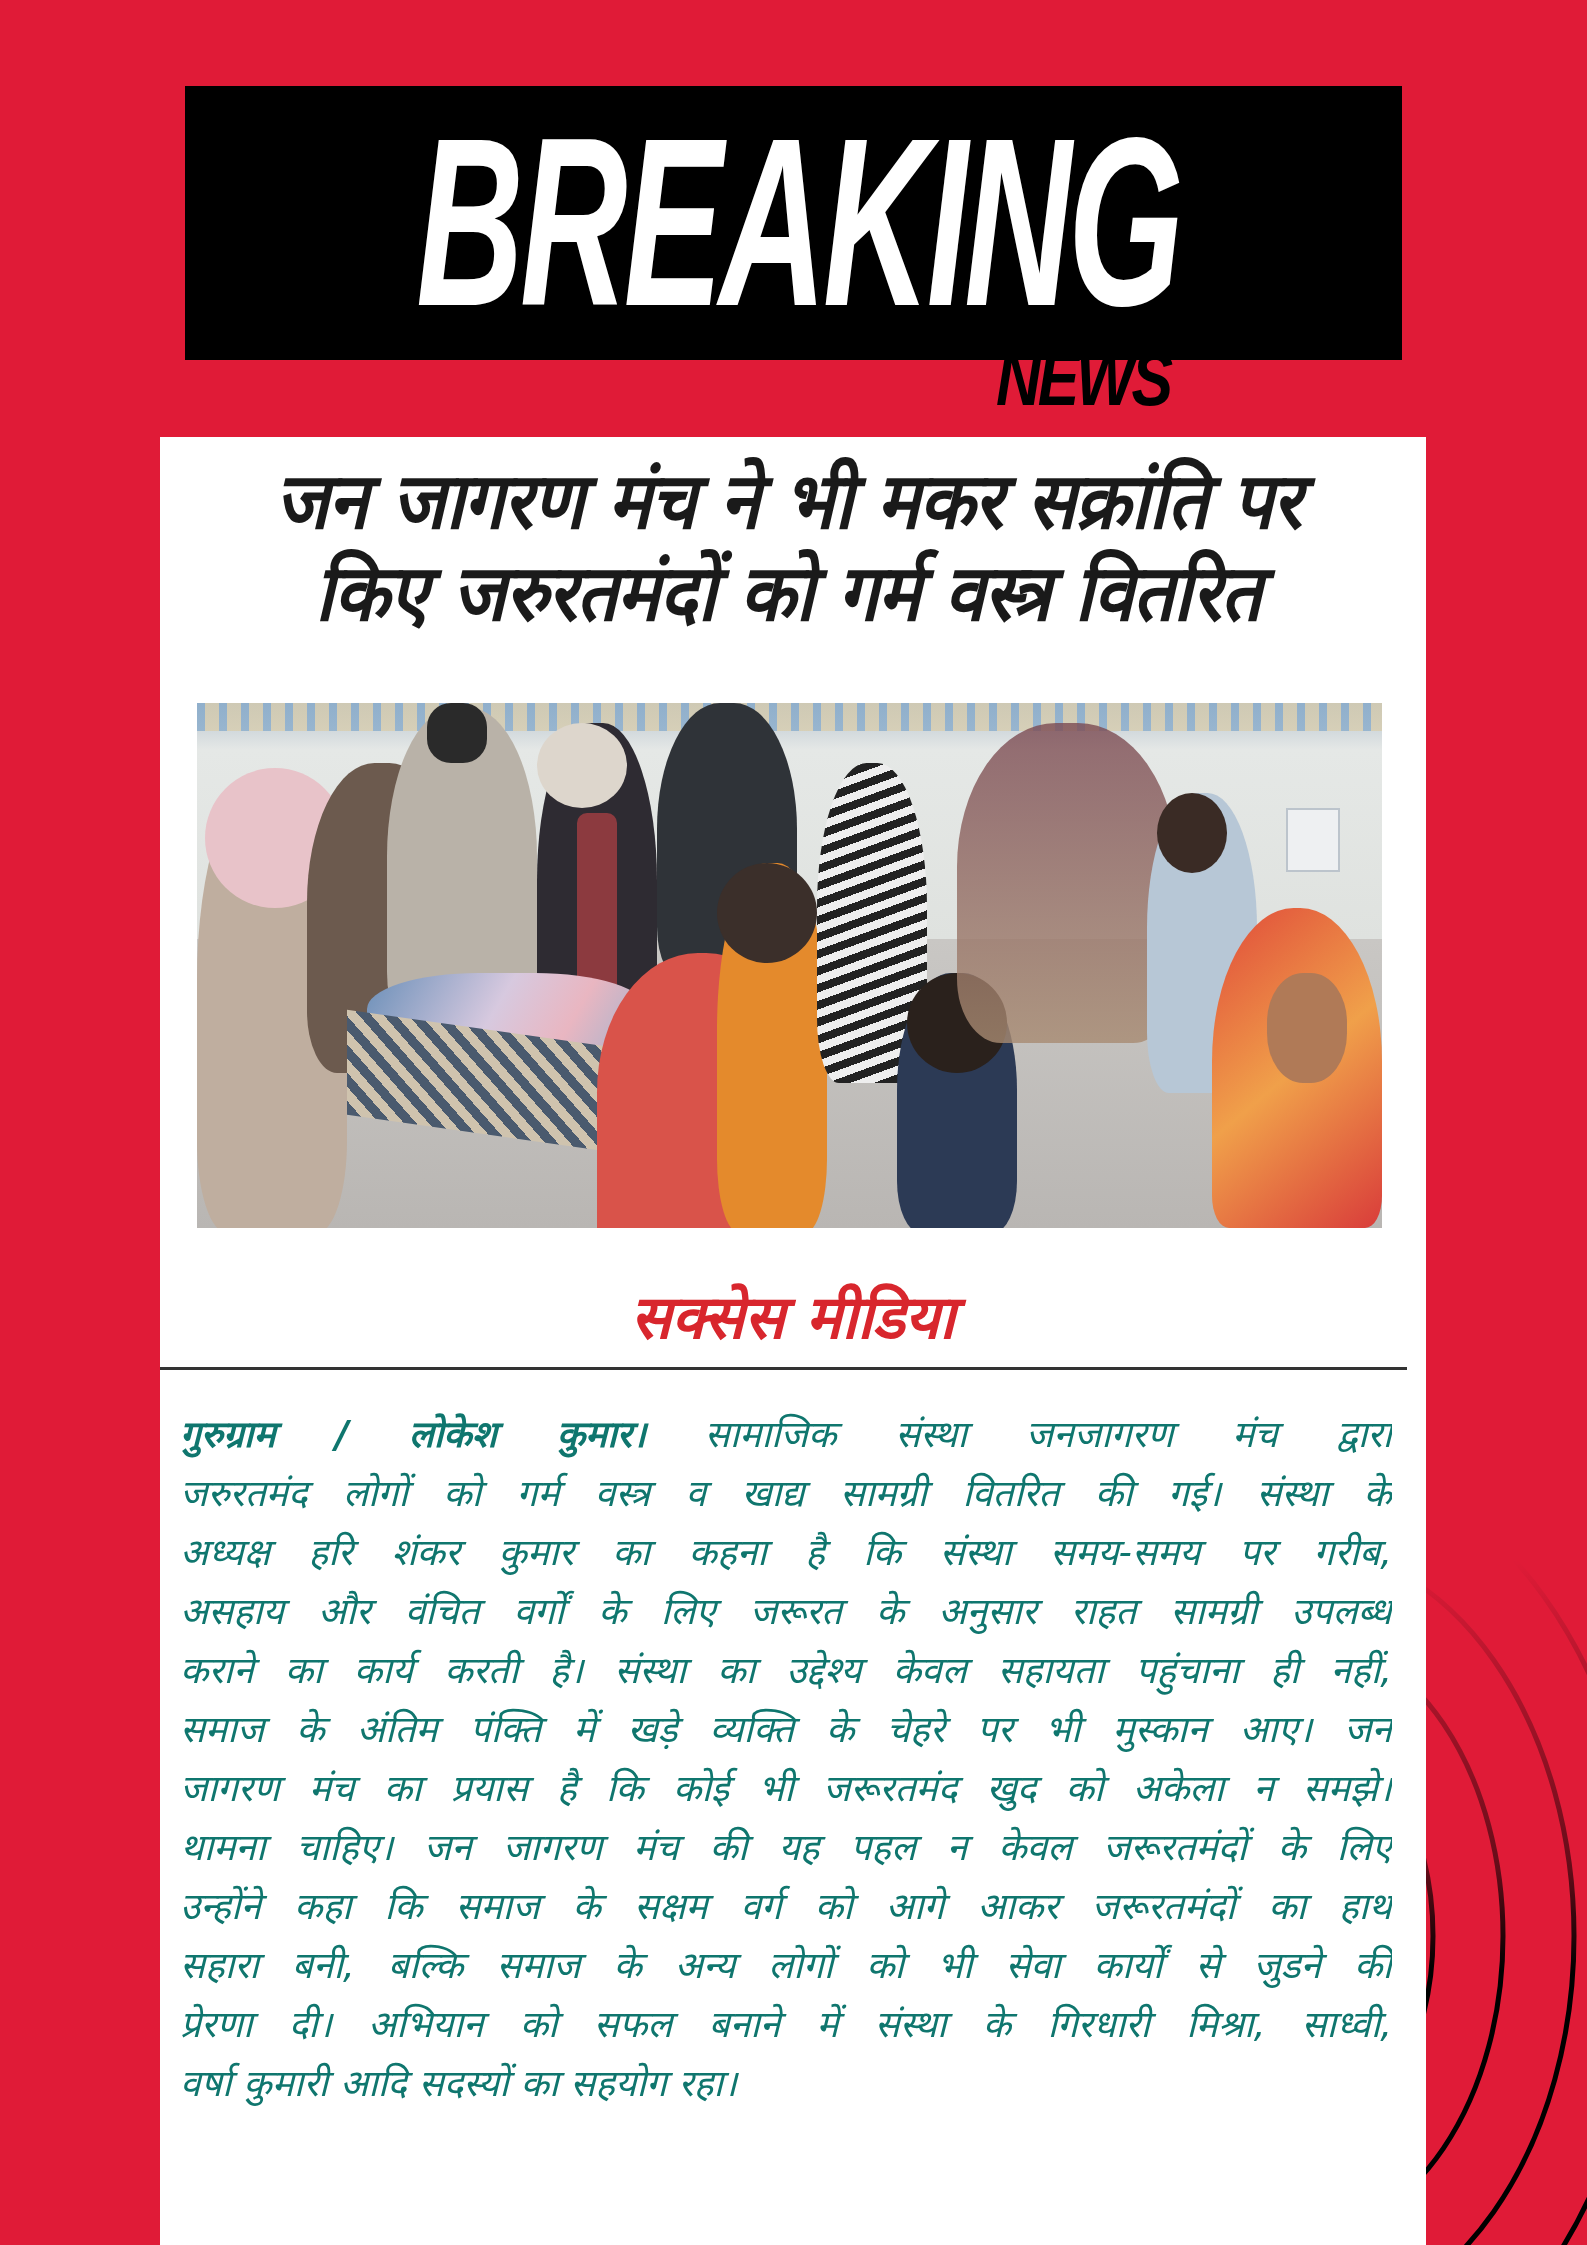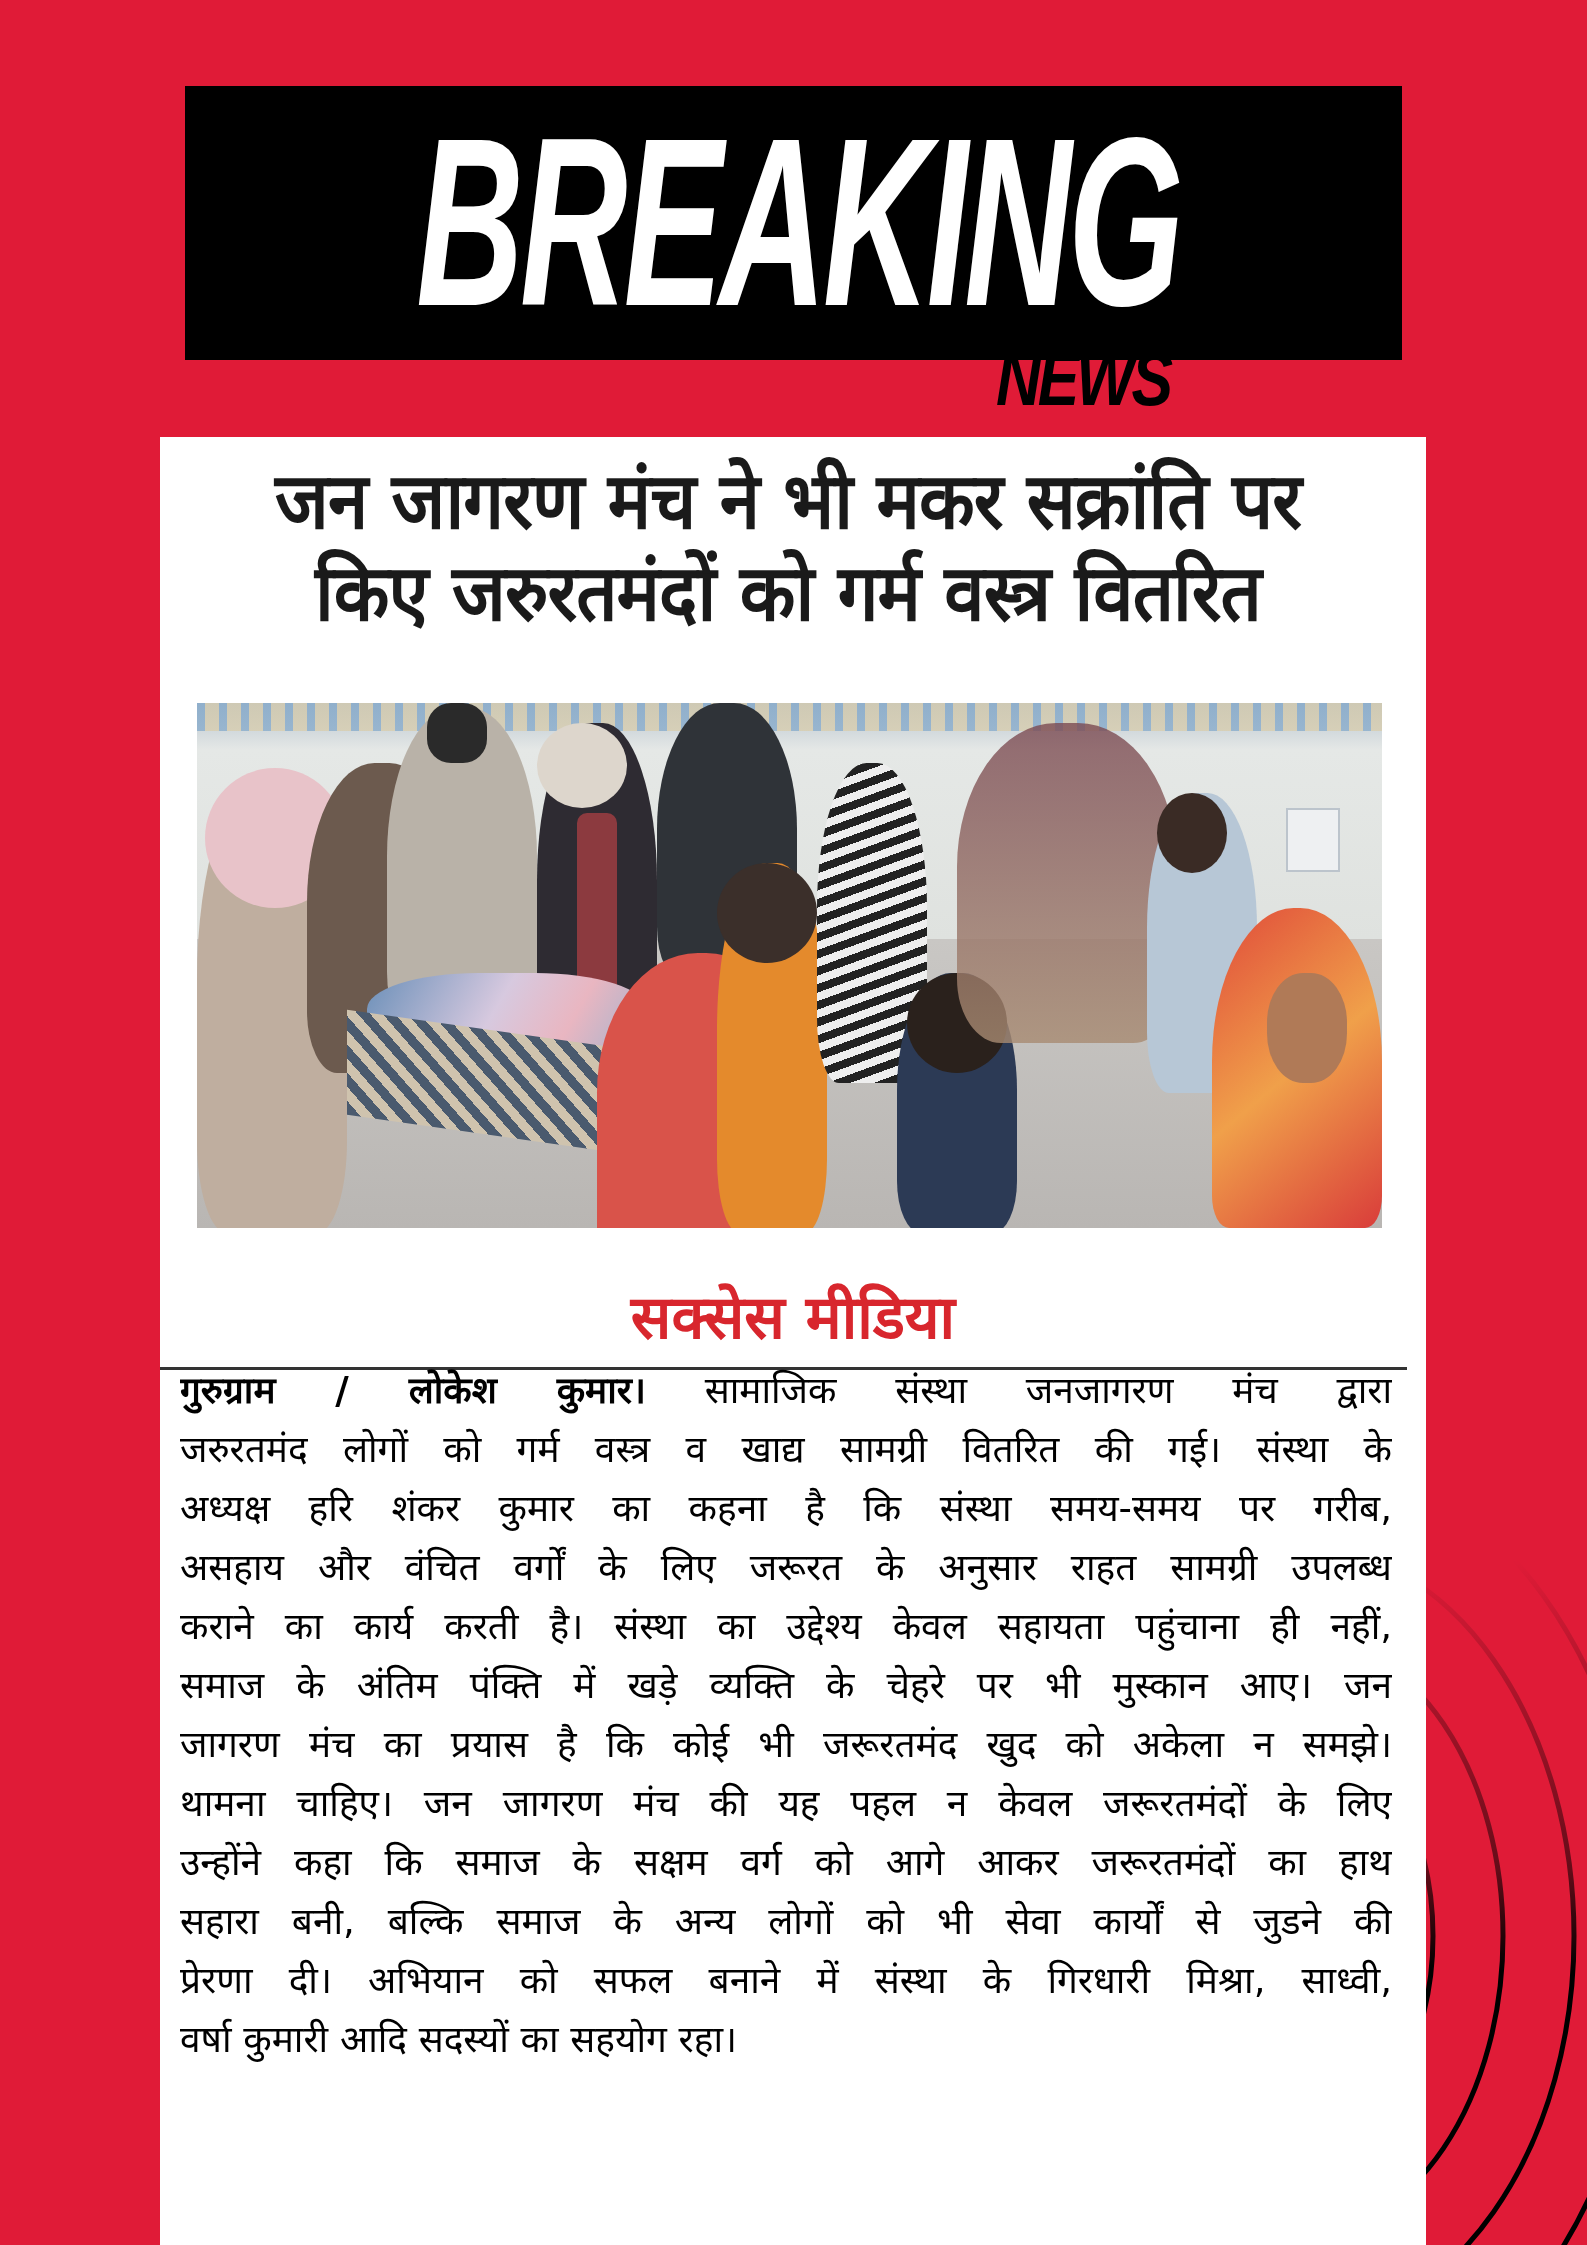--- a/index.html
+++ b/index.html
@@ -25,20 +25,21 @@
   .news-text {
     position: absolute; left: 996px; top: 336px; width: 240px;
     color: #000; font-family: "Liberation Sans", sans-serif; font-weight: bold; font-style: italic;
     font-size: 76px; line-height: 86px; letter-spacing: -4px;
     transform: scaleX(0.82); transform-origin: 0 50%;
     white-space: nowrap;
   }
   .panel {
     position: absolute; left: 160px; top: 437px; width: 1266px; height: 1808px;
     background: #fff;
+    font-style: italic;
   }
   .headline {
     position: absolute; left: 30px; right: 40px; top: 18px;
     text-align: center; color: #1a1a1a;
     font-family: "DejaVu Sans", sans-serif; font-weight: bold;
     font-size: 78px; line-height: 92px; letter-spacing: -1px;
   }
   .headline div { white-space: nowrap; transform: scaleX(0.93); }
   .photo {
     position: absolute; left: 37px; top: 266px; width: 1185px; height: 525px;
@@ -56,22 +57,22 @@
   .photo .cloth { position: absolute; left: 170px; top: 270px; width: 280px; height: 90px; border-radius: 40%;
     background: linear-gradient(120deg, #6a8fb8, #d7c9df 45%, #e9b6c1 70%, #9ab3cf); }
   .photo .switch { position: absolute; right: 42px; top: 105px; width: 50px; height: 60px; background:#eef0f2; border:2px solid #bcc4cc; }
   .source {
     position: absolute; left: 0; right: 0; top: 852px; text-align: center;
     color: #D8262D; font-family: "DejaVu Sans", sans-serif; font-weight: bold;
     font-size: 60px; line-height: 56px;
   }
   .divider { position: absolute; left: 0; top: 930px; width: 1247px; height: 3px; background: #333; }
   .body-text {
-    position: absolute; left: 20px; top: 924px; width: 1212px;
-    color: #000000; font-family: "DejaVu Sans", sans-serif;
+    position: absolute; left: 20px; top: 968px; width: 1212px;
+    color: #0f766e; font-family: "DejaVu Sans", sans-serif;
     font-size: 37px; line-height: 59px; text-align: justify;
   }
   .body-text .line { display: block; white-space: nowrap; text-align-last: justify; text-align: justify; overflow: hidden; height: 59px; }
   .body-text .line.last { text-align-last: left; }
   .byline { font-weight: bold; }
 </style>
 </head>
 <body>
 
 <svg class="arcs" viewBox="0 0 1587 2245" xmlns="http://www.w3.org/2000/svg">

